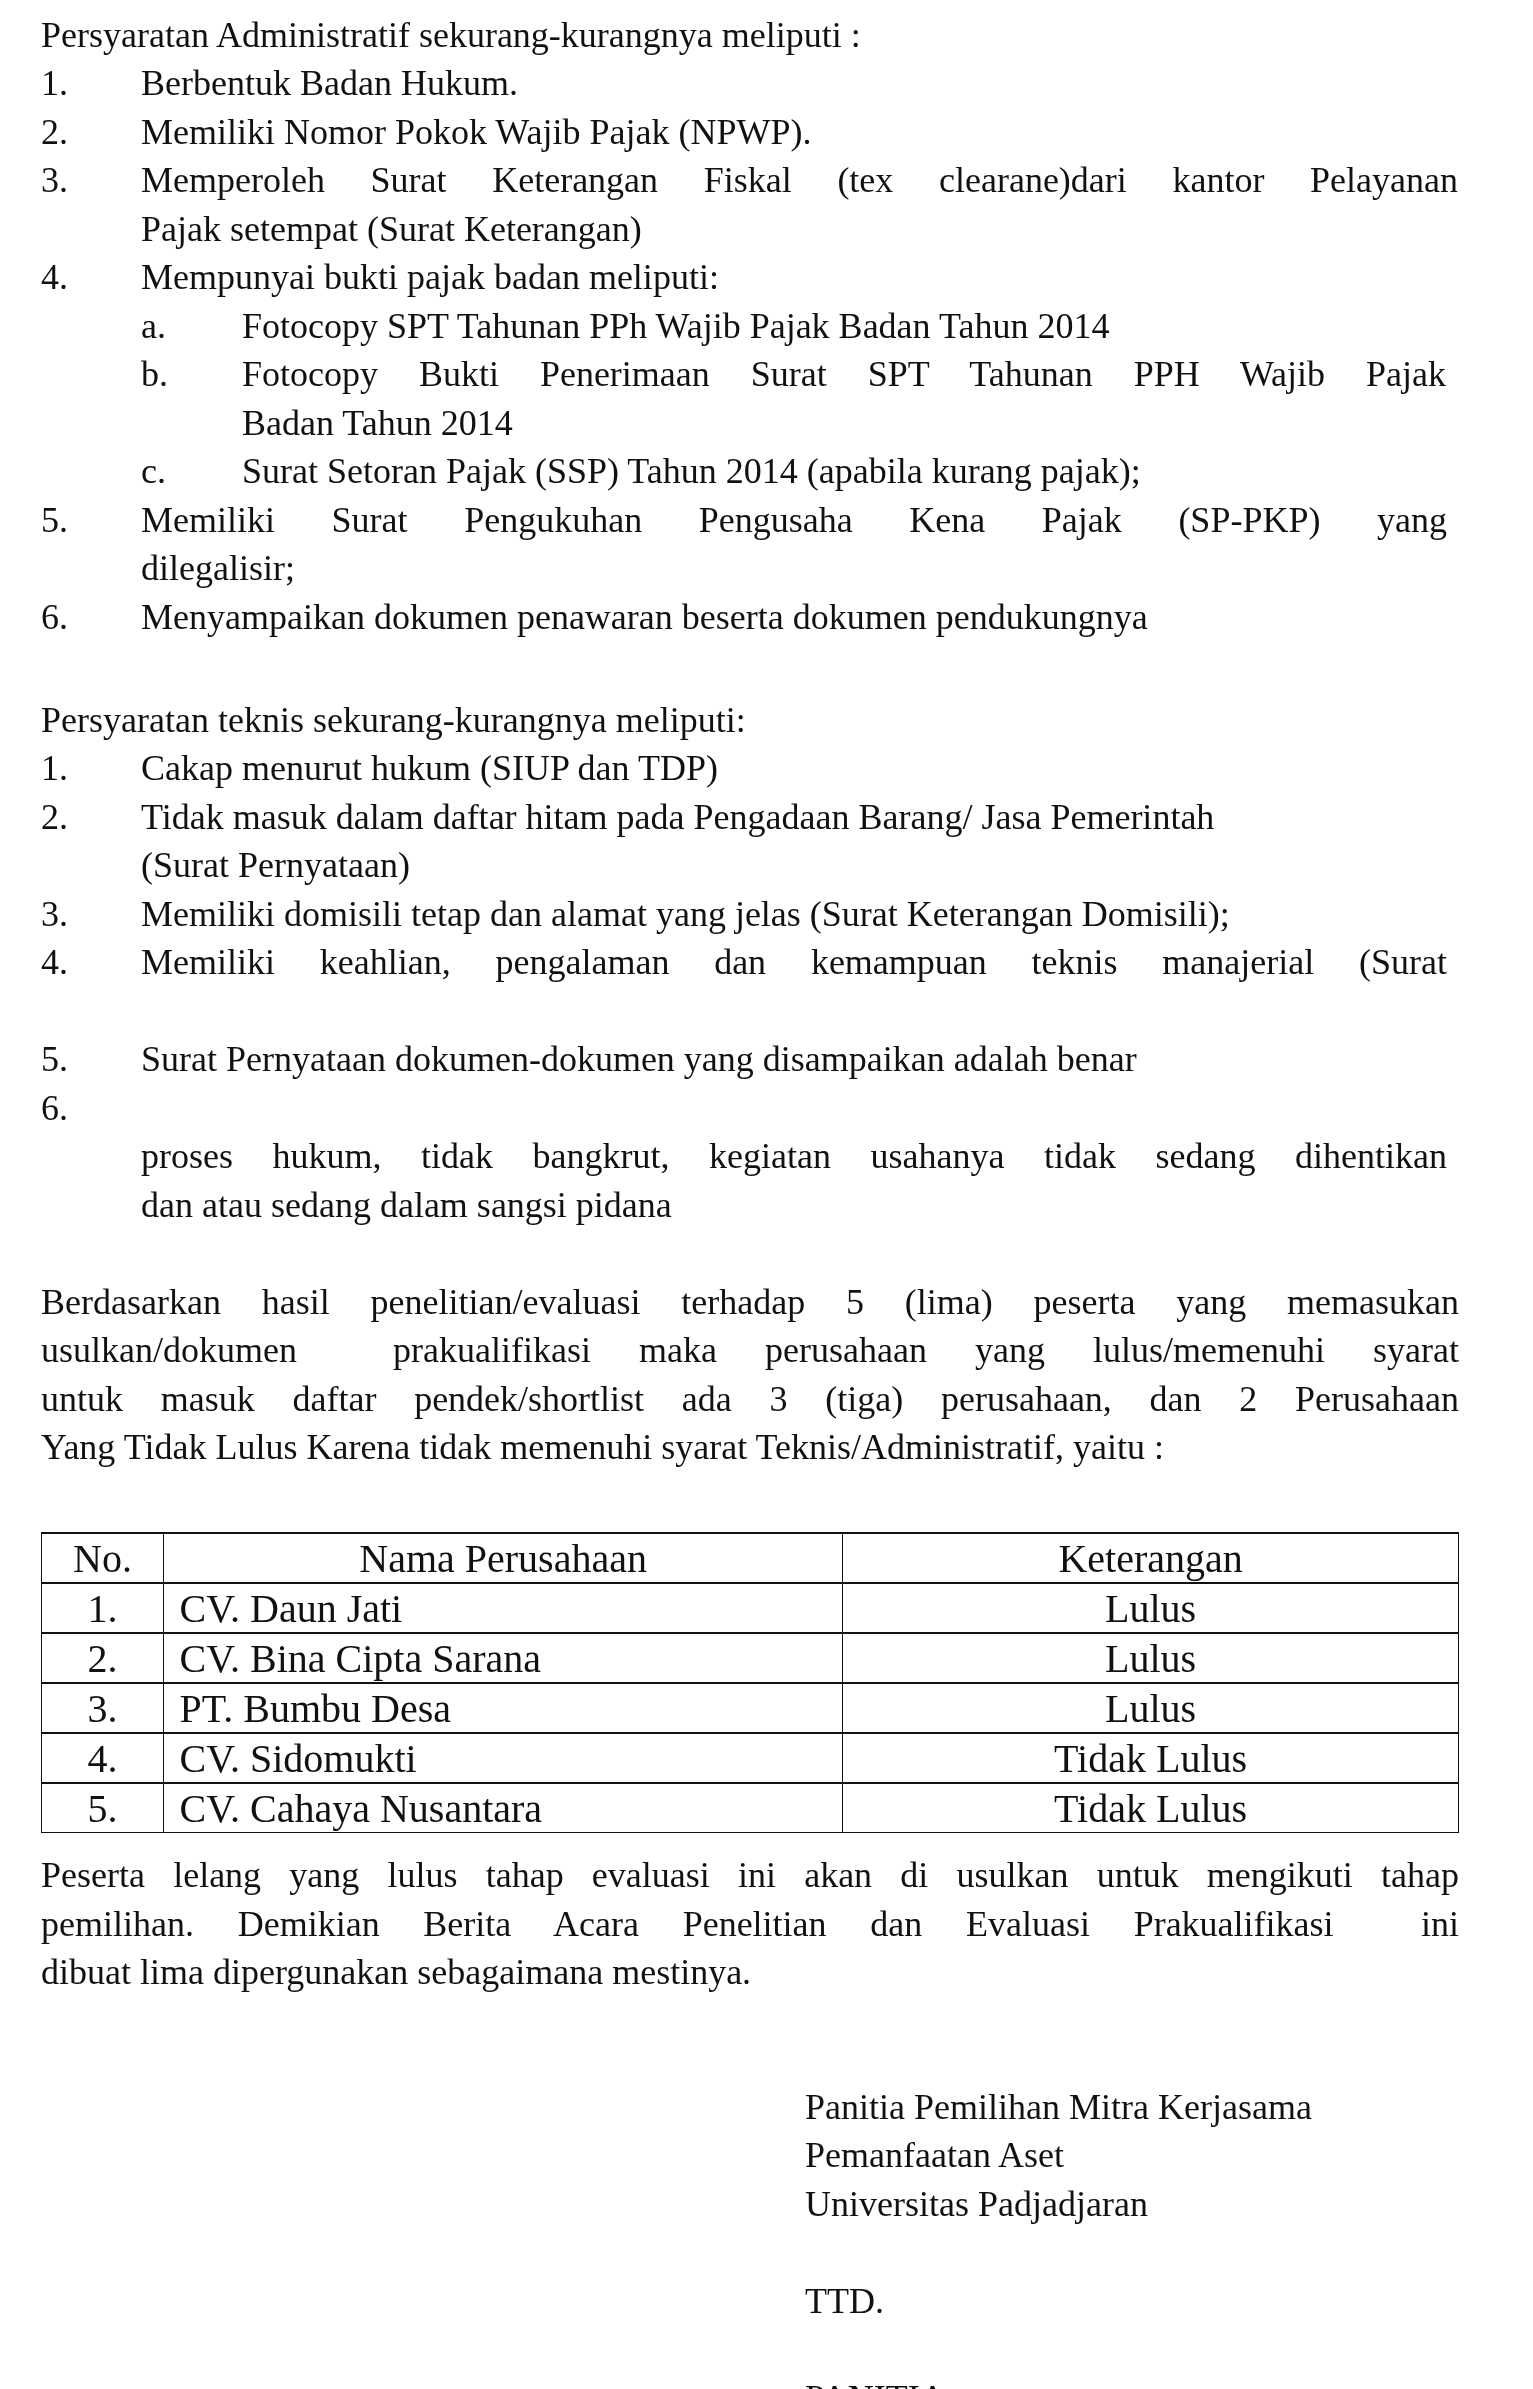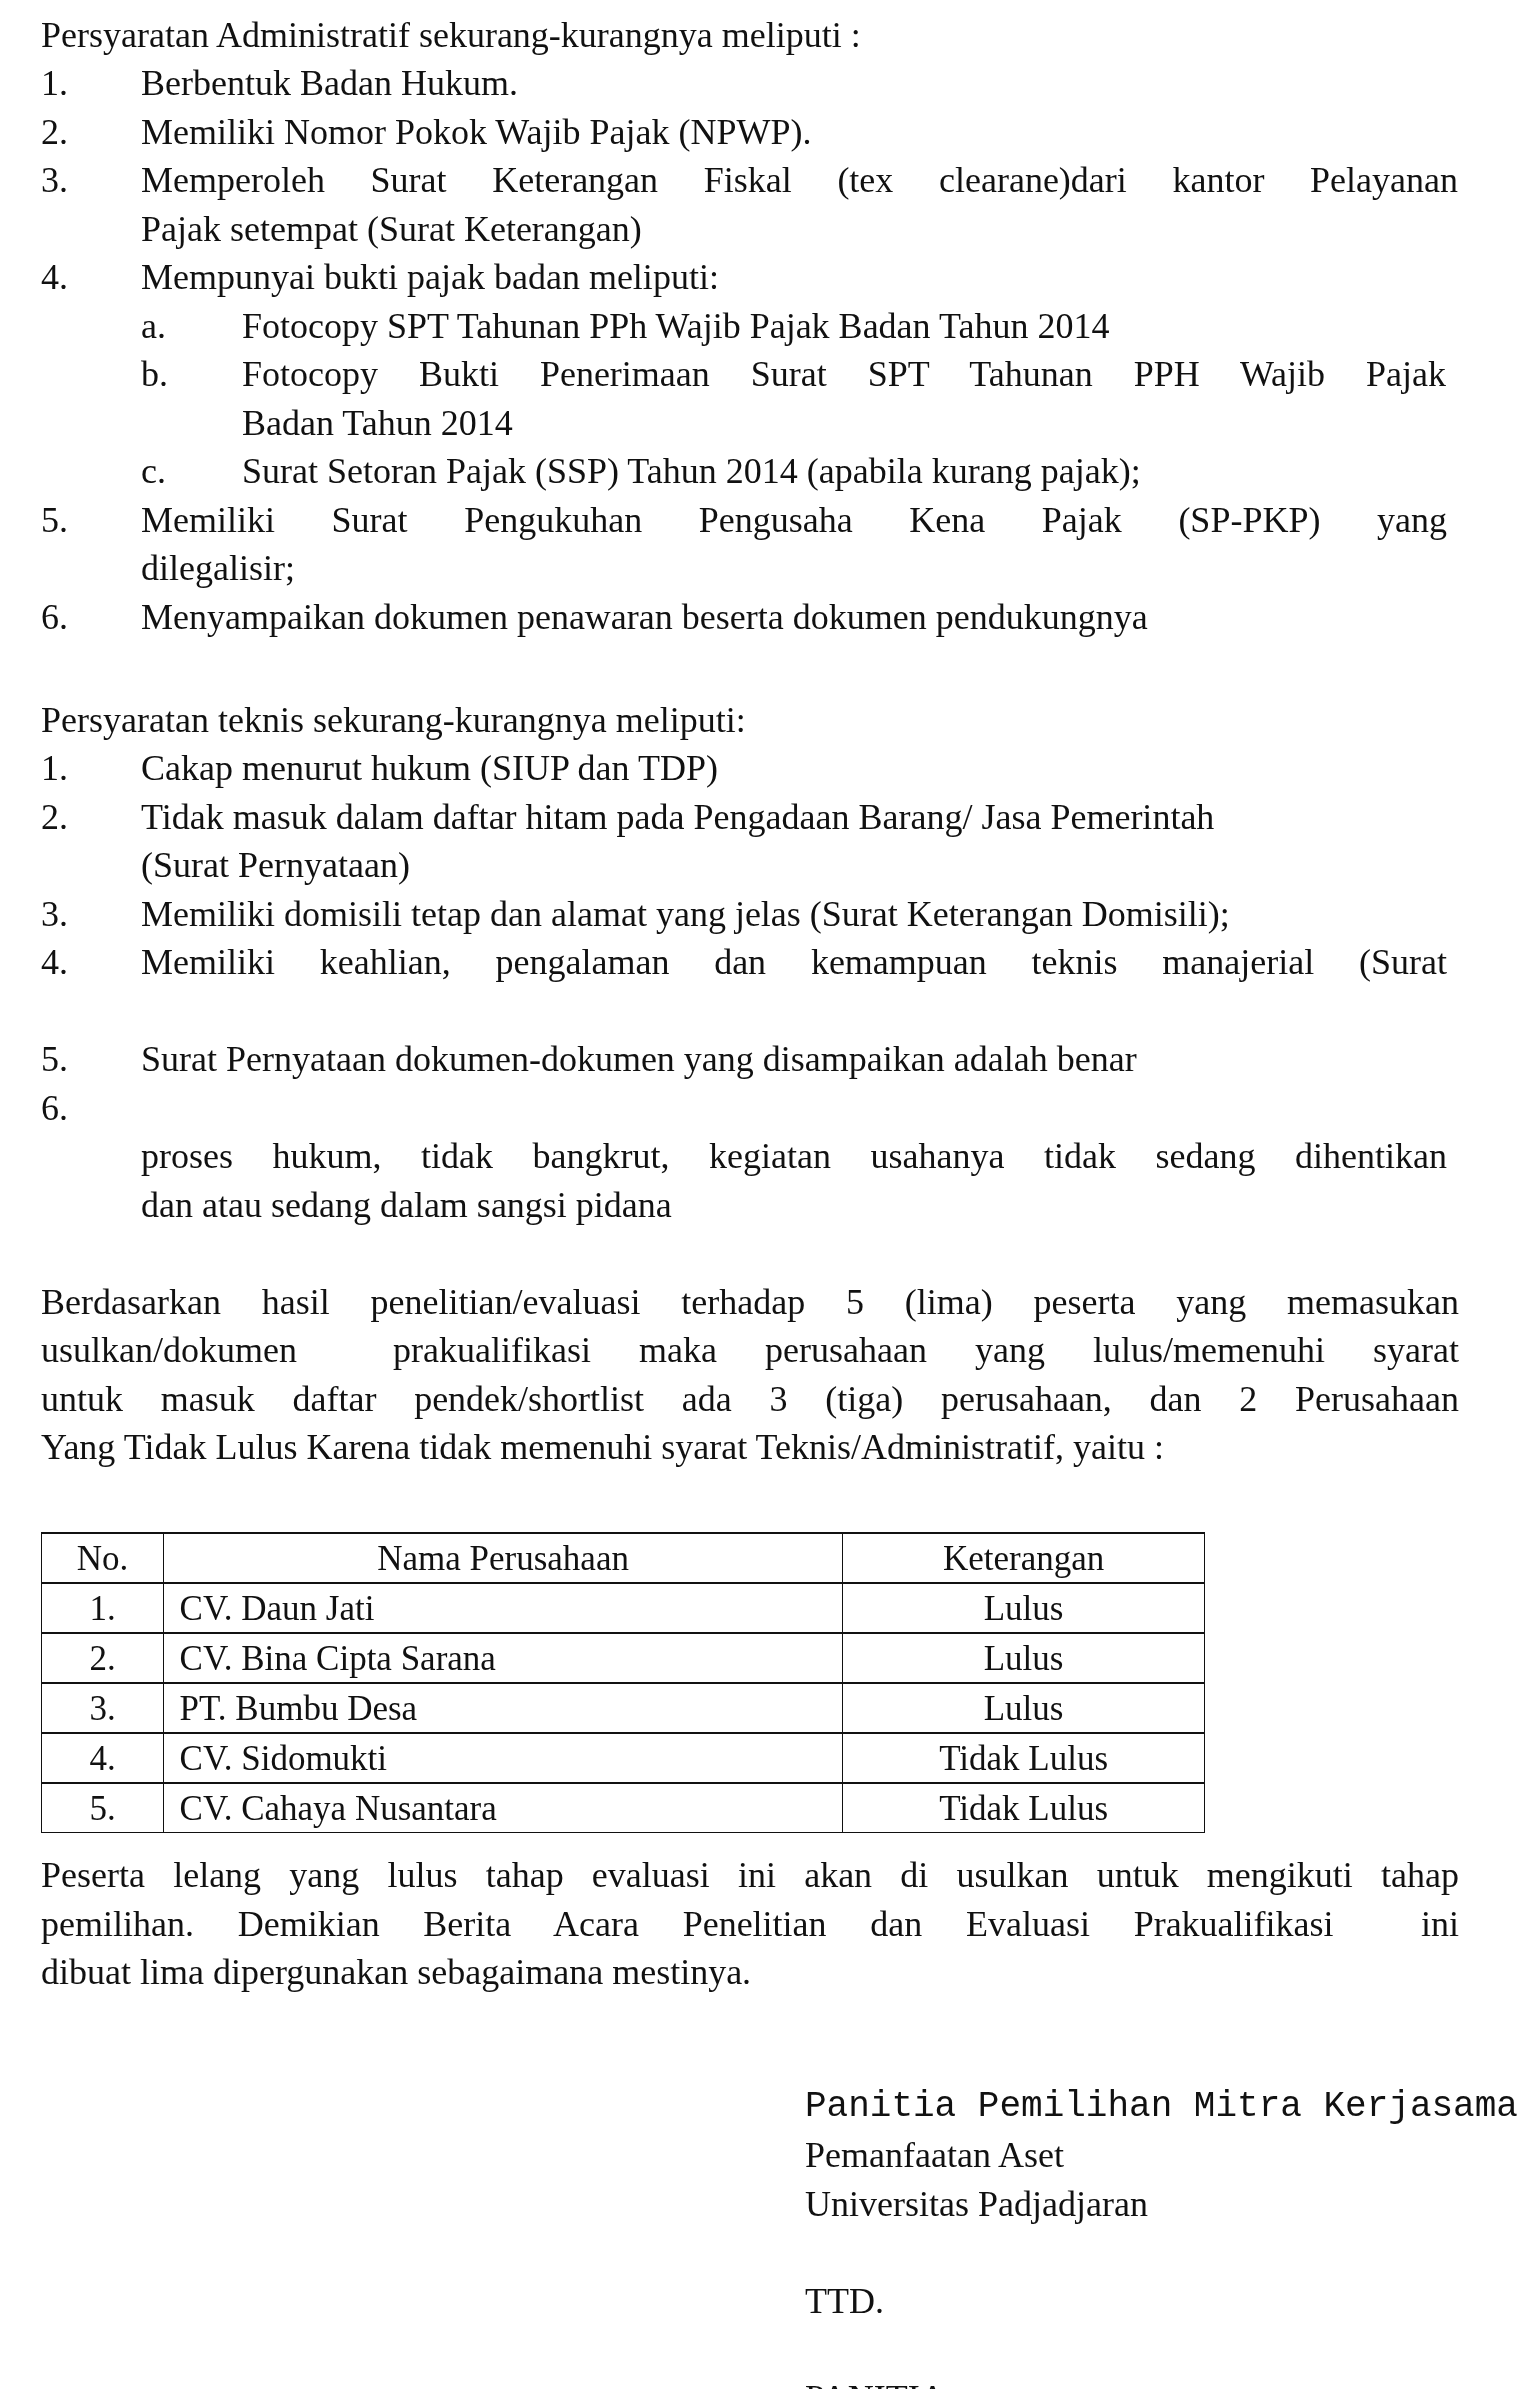--- a/index.html
+++ b/index.html
@@ -10,22 +10,22 @@
   }
   .page { position: absolute; left: 0; top: 0; width: 1533px; height: 2389px; }
   .line { position: absolute; white-space: nowrap; line-height: 48px; height: 48px; }
   .just { text-align: justify; text-align-last: justify; }
   .num { position: absolute; left: 41px; }
   .txt { position: absolute; left: 141px; }
   .subletter { position: absolute; left: 141px; }
   .subtxt { position: absolute; left: 242px; }
 
   table.results {
-    position: absolute; left: 41px; top: 1532px; width: 1164px;
-    border-collapse: collapse; font-size: 35px;
+    position: absolute; left: 41px; top: 1532px; width: 1418px;
+    border-collapse: collapse; font-size: 40px;
   }
   table.results td, table.results th {
     border: 1.6px solid #111; height: 48px; padding: 0 15.6px; font-weight: normal;
     line-height: 45px;
   }
   table.results tr { border-top: 2.3px solid #111; }
   .c-no { width: 121px; text-align: center; padding: 0 !important; }
   .c-name { width: 647px; }
   .c-ket { text-align: center; }
   th.c-name { text-align: center; }
@@ -143,20 +143,20 @@
       <td class="c-name">CV. Cahaya Nusantara</td>
       <td class="c-ket">Tidak Lulus</td>
     </tr>
   </tbody>
     </table>
 
   <div class="line just" style="left:41px; top:1851px; width:1418px;">Peserta lelang yang lulus tahap evaluasi ini akan di usulkan untuk mengikuti tahap</div>
   <div class="line just" style="left:41px; top:1900px; width:1418px; white-space:pre;">pemilihan. Demikian Berita Acara Penelitian dan Evaluasi Prakualifikasi  ini</div>
   <div class="line" style="left:41px; top:1948px;">dibuat lima dipergunakan sebagaimana mestinya.</div>
 
-  <div class="line" style="left:805px; top:2083px;font-family:Liberation Mono, monospace;">Panitia Pemilihan Mitra Kerjasama</div>
+  <div class="line" style="left:805px; top:2083px;">Panitia Pemilihan Mitra Kerjasama</div>
   <div class="line" style="left:805px; top:2131px;">Pemanfaatan Aset</div>
   <div class="line" style="left:805px; top:2180px;">Universitas Padjadjaran</div>
   <div class="line" style="left:805px; top:2277px;">TTD.</div>
   <div class="line" style="left:805px; top:2374px;">PANITIA</div>
 
 </div>
 
 
 </body></html>

